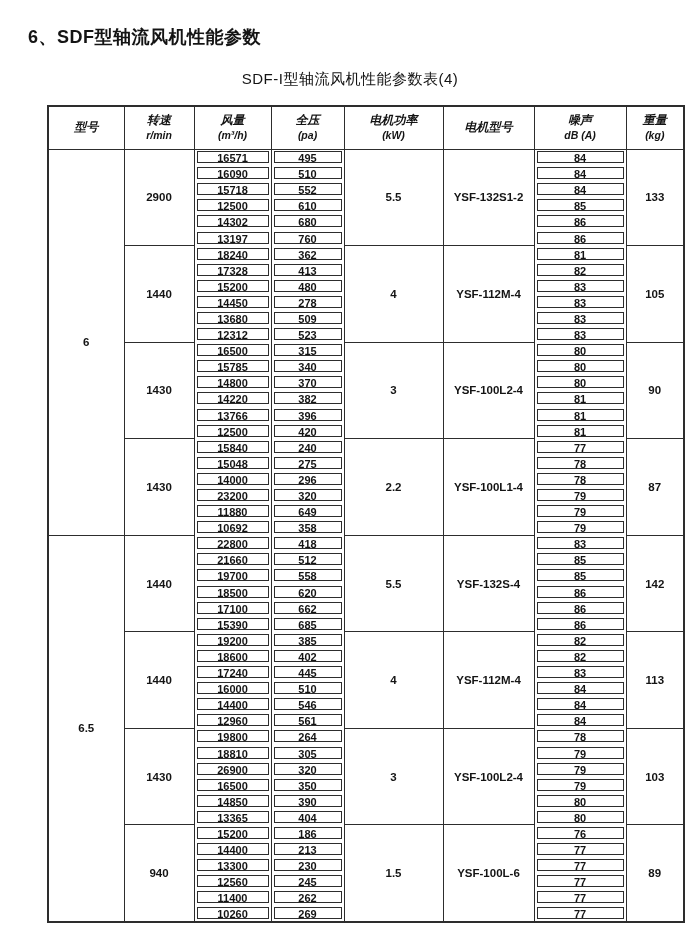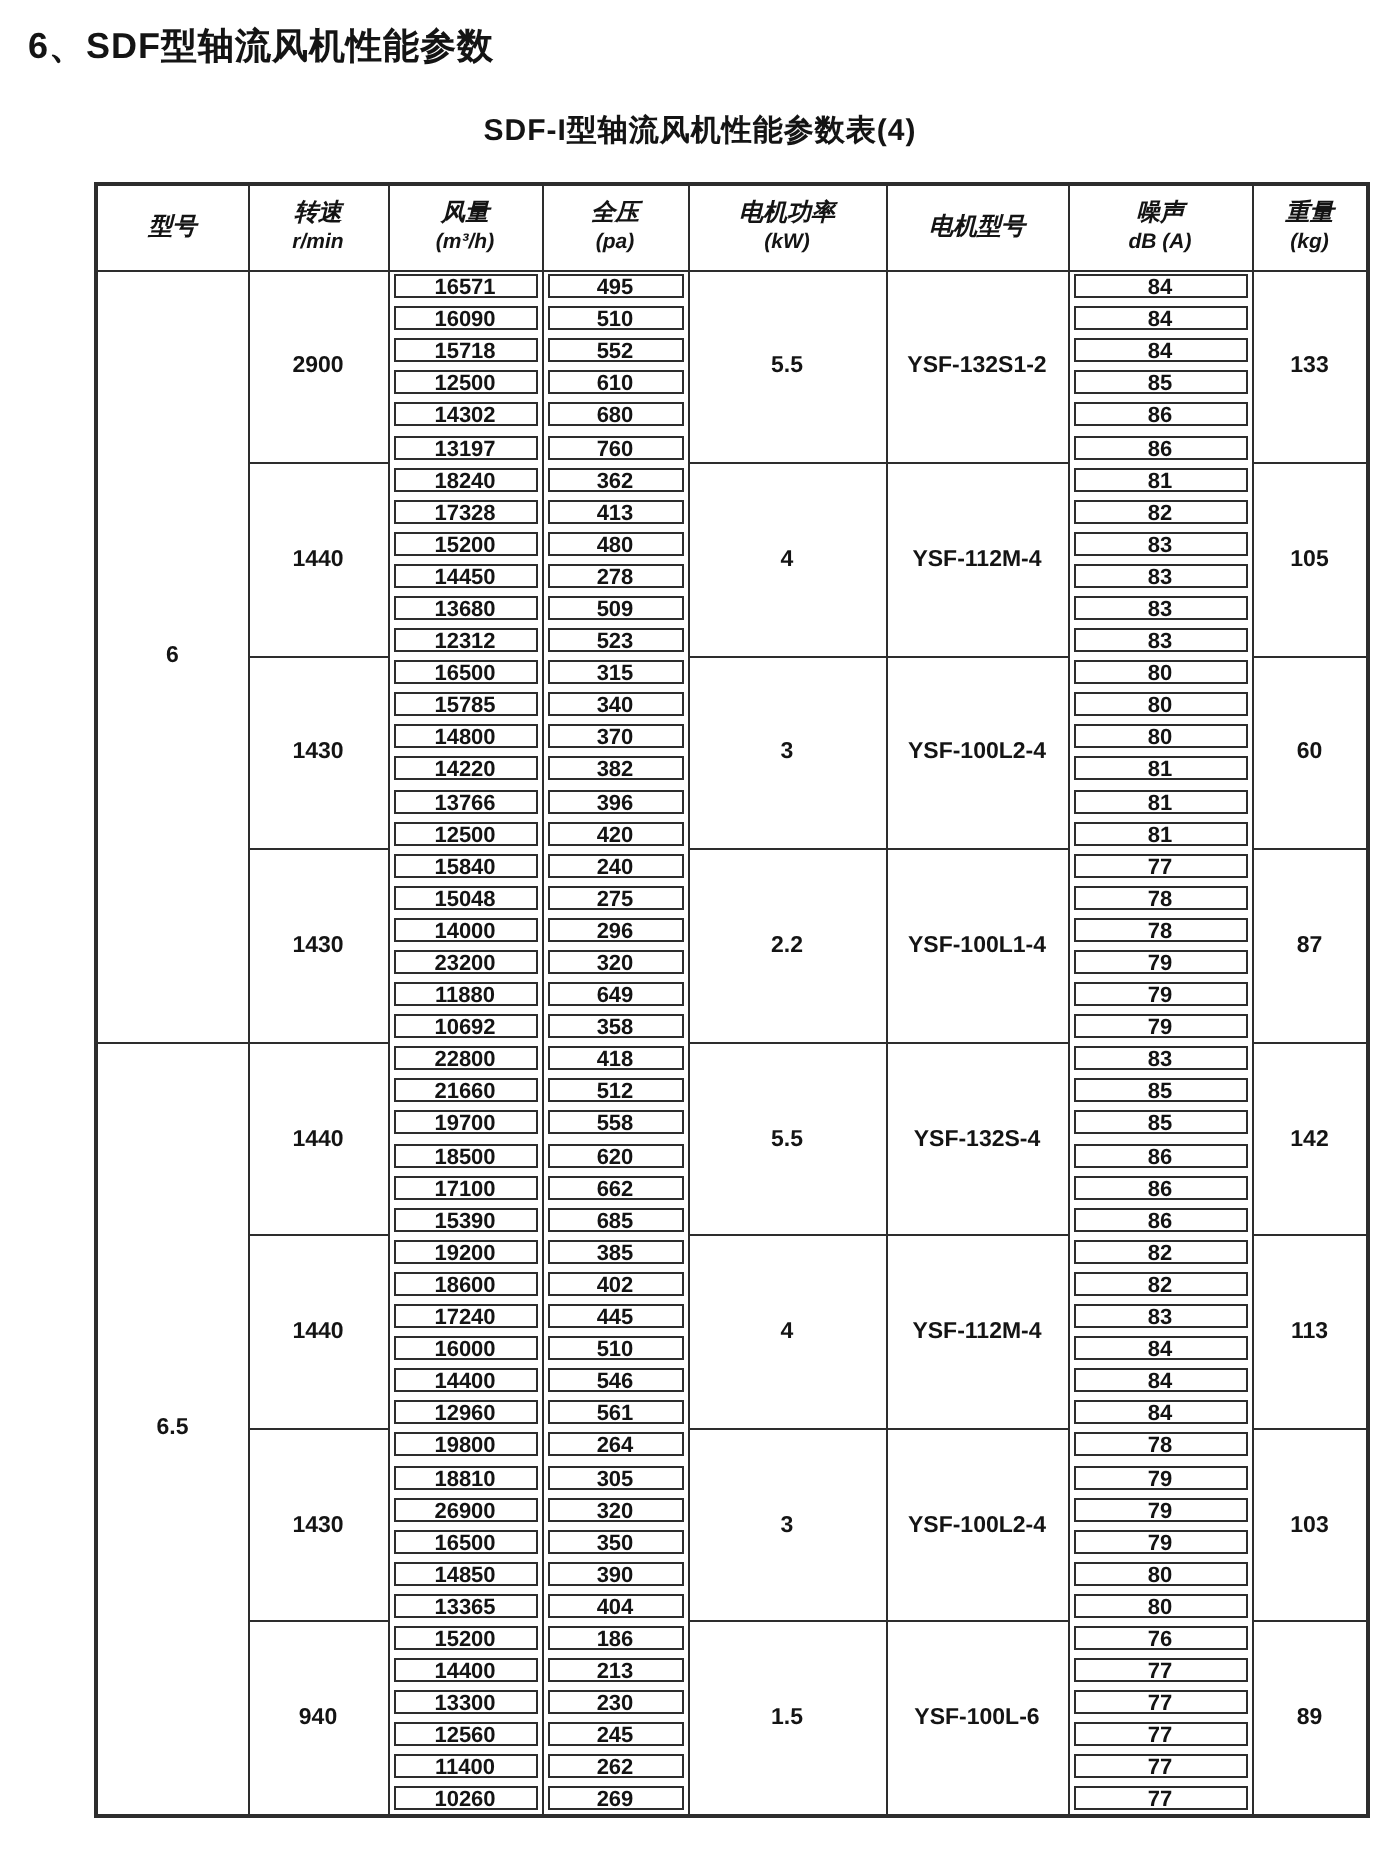--- a/index.html
+++ b/index.html
@@ -10,31 +10,31 @@
   *{box-sizing:border-box;}
   html,body{margin:0;padding:0;}
   body{
     width:700px;height:938px;
     background:var(--paper);
     color:var(--ink);
     font-family:"Liberation Sans","DejaVu Sans",sans-serif;
     overflow:hidden;
   }
   .title{
-    margin:2px;
+    margin:16px;
     padding:9px 0 0 12px;
     font-size:18px;
     font-weight:bold;
     letter-spacing:0.5px;
   }
   .subtitle{
     margin:21px 0 0 0;
     text-align:center;
     font-size:15px;
-    font-weight:bold;
+    font-weight:normal;
     letter-spacing:0.5px;
   }
   table.perf{
     border-collapse:collapse;
     table-layout:fixed;
     margin:16px 0 0 47px;
     border:2px solid var(--line);
   }
   .perf th{
     border:1px solid var(--line);
@@ -271,21 +271,21 @@
           <div class="box">16500</div>
         </td>
         <td class="boxcol">
           <div class="box">315</div>
         </td>
         <td rowspan="6">3</td>
         <td rowspan="6">YSF-100L2-4</td>
         <td class="boxcol">
           <div class="box">80</div>
         </td>
-        <td rowspan="6">60</td>
+        <td rowspan="6">90</td>
       </tr>
       <tr>
         <td class="boxcol">
           <div class="box">15785</div>
         </td>
         <td class="boxcol">
           <div class="box">340</div>
         </td>
         <td class="boxcol">
           <div class="box">80</div>

